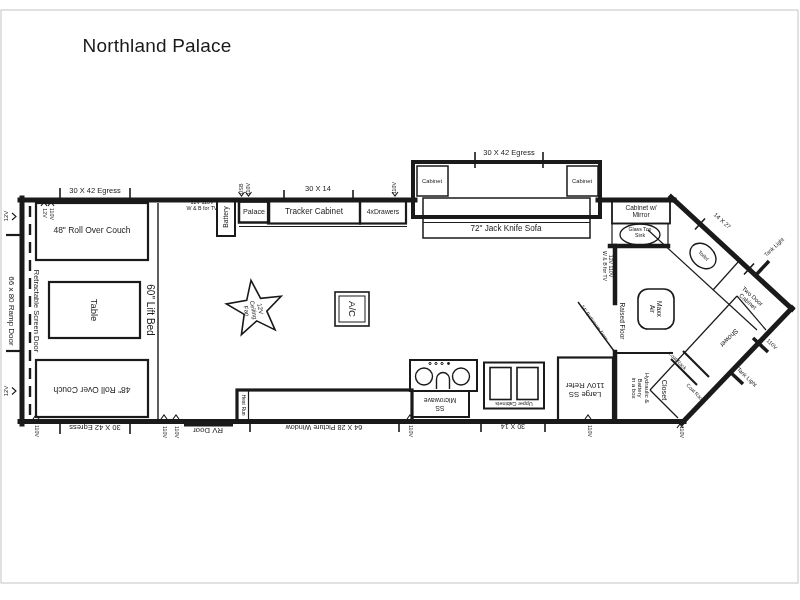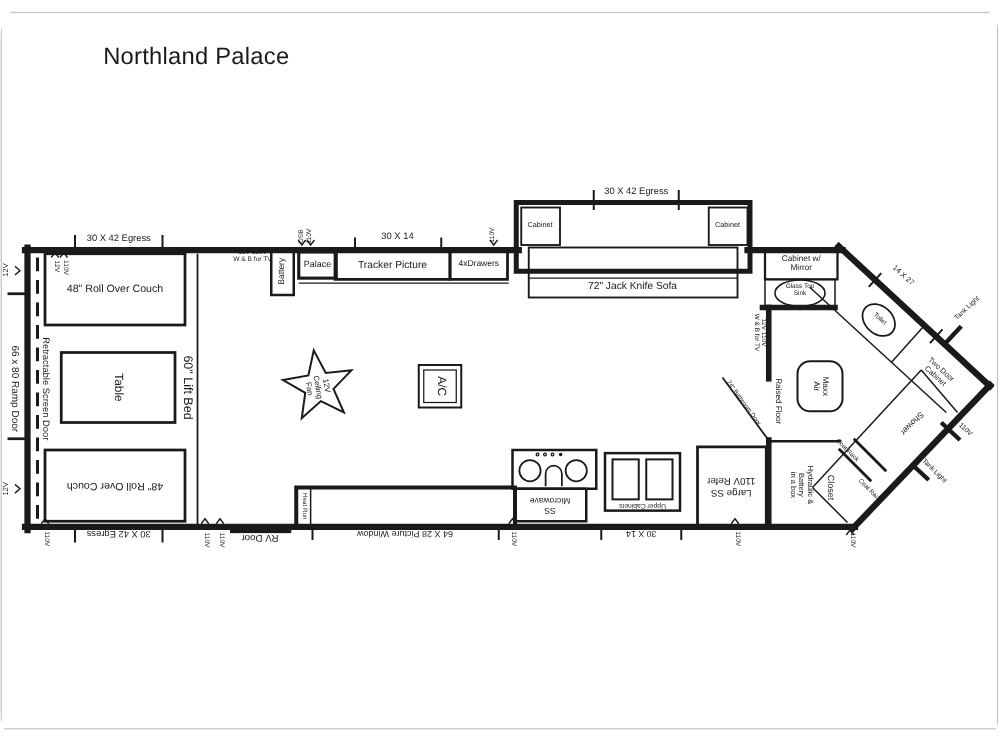--- a/index.html
+++ b/index.html
@@ -1,17 +1,17 @@
 <!DOCTYPE html>
 <html><head>
 <meta charset="utf-8">
 <style>
   html,body{margin:0;padding:0;background:#fff;}
   .plan{position:relative;width:800px;height:600px;background:#fff;overflow:hidden;
-        font-family:"Liberation Sans",sans-serif;color:#1a1a1a;border-radius:31px;}
+        font-family:"Liberation Sans",sans-serif;color:#1a1a1a;}
   .plan svg{position:absolute;left:0;top:0;}
   .lb{position:absolute;white-space:pre;text-align:center;line-height:1.12;color:#1a1a1a;}
   .ttl{font-size:19px;letter-spacing:.2px;}
 </style>
 </head>
 <body>
 
 <div class="plan">
 
   <svg width="800" height="600" viewBox="0 0 800 600" fill="none" stroke="#1a1a1a">
@@ -148,21 +148,21 @@
   <div class="lb" style="left:6px;top:216px;font-size:6px;transform:translate(-50%,-50%) rotate(-90deg);">12V</div>
   <div class="lb" style="left:6px;top:391px;font-size:6px;transform:translate(-50%,-50%) rotate(-90deg);">12V</div>
   <div class="lb" style="left:44px;top:213px;font-size:5.3px;transform:translate(-50%,-50%) rotate(90deg);">12V</div>
   <div class="lb" style="left:51px;top:214px;font-size:5.3px;transform:translate(-50%,-50%) rotate(90deg);">110V</div>
   <div class="lb" style="left:202px;top:206px;font-size:5.3px;transform:translate(-50%,-50%);">12V 110V
 W &amp; B for TV</div>
   <div class="lb" style="left:226px;top:217px;font-size:6.8px;transform:translate(-50%,-50%) rotate(-90deg);">Battery</div>
   <div class="lb" style="left:242px;top:189px;font-size:5.3px;transform:translate(-50%,-50%) rotate(-90deg);">USB</div>
   <div class="lb" style="left:248.5px;top:189px;font-size:5.3px;transform:translate(-50%,-50%) rotate(-90deg);">110V</div>
   <div class="lb" style="left:254px;top:212px;font-size:7.2px;transform:translate(-50%,-50%);">Palace</div>
-  <div class="lb" style="left:314px;top:212px;font-size:8.2px;transform:translate(-50%,-50%);">Tracker Picture</div>
+  <div class="lb" style="left:314px;top:212px;font-size:8.2px;transform:translate(-50%,-50%);">Tracker Cabinet</div>
   <div class="lb" style="left:318px;top:189px;font-size:7.5px;transform:translate(-50%,-50%);">30 X 14</div>
   <div class="lb" style="left:383px;top:212px;font-size:6.8px;transform:translate(-50%,-50%);">4xDrawers</div>
   <div class="lb" style="left:395px;top:188px;font-size:5.3px;transform:translate(-50%,-50%) rotate(-90deg);">110V</div>
 
   <div class="lb" style="left:509px;top:153px;font-size:7.5px;transform:translate(-50%,-50%);">30 X 42 Egress</div>
   <div class="lb" style="left:432px;top:181px;font-size:5.8px;transform:translate(-50%,-50%);">Cabinet</div>
   <div class="lb" style="left:582px;top:181px;font-size:5.8px;transform:translate(-50%,-50%);">Cabinet</div>
   <div class="lb" style="left:506px;top:229px;font-size:8.2px;transform:translate(-50%,-50%);">72" Jack Knife Sofa</div>
 
   <div class="lb" style="left:253px;top:310px;font-size:6.2px;transform:translate(-50%,-50%) rotate(80deg);">12V

